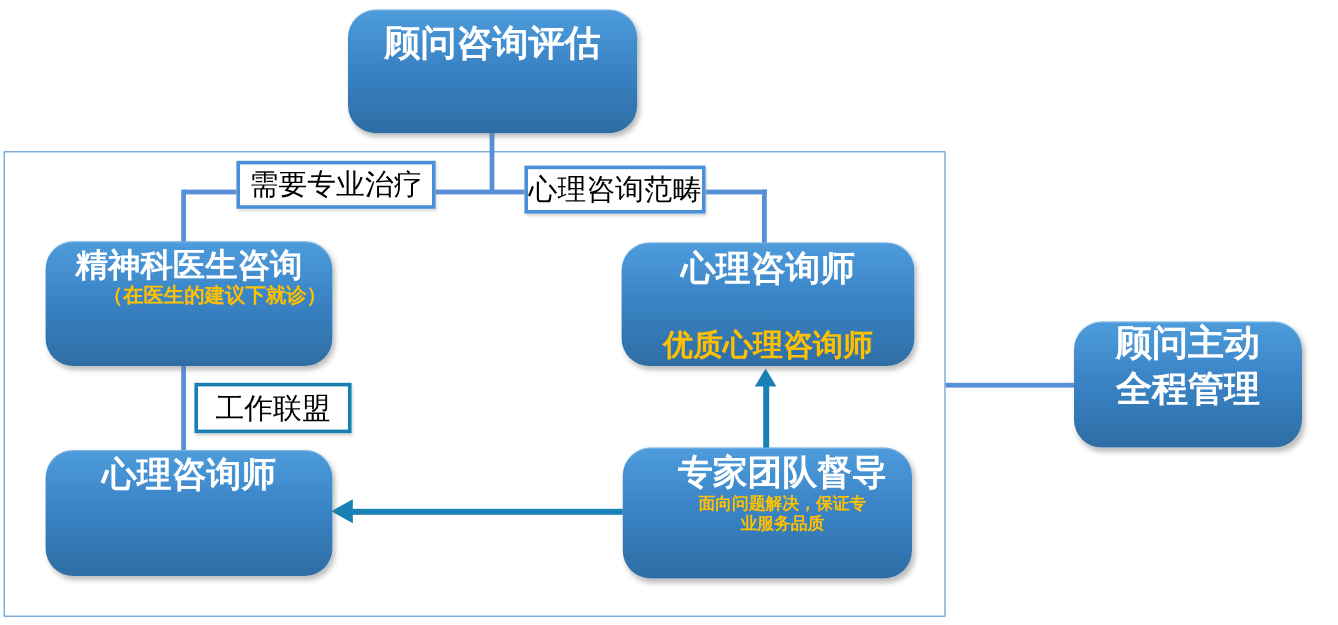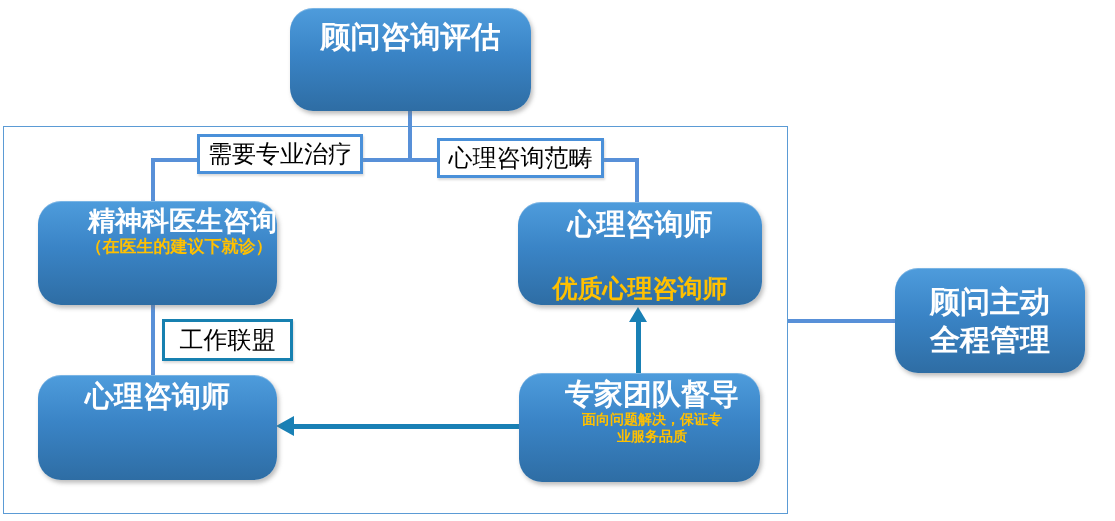--- a/index.html
+++ b/index.html
@@ -83,42 +83,42 @@
     border-top: 10px solid transparent;
     border-bottom: 10px solid transparent;
     border-right: 18px solid #1980B5;
   }
 
   
   .n-top        { left: 290px; top: 8px;   width: 241px; height: 103px; padding-top: 12px; }
   .n-top .title { font-size: 30px; }
 
   .n-psy        { left: 38px;  top: 201px; width: 239px; height: 104px; padding-top: 5px; }
-  .n-psy .title { font-size: 27px; text-align: right; }
+  .n-psy .title { font-size: 27px; }
   .n-psy .subtitle { font-size: 17px; padding-left: 43px; }
 
   .n-coun-r     { left: 518px; top: 202px; width: 244px; height: 103px; padding-top: 6px; }
   .n-coun-r .title { font-size: 29px; }
   .n-coun-r .subtitle { font-size: 25px; margin-top: 32px; }
 
   .n-coun-b     { left: 38px;  top: 375px; width: 239px; height: 105px; padding-top: 5px; }
   .n-coun-b .title { font-size: 29px; }
   .n-coun-b .subtitle { font-size: 19px; }
 
   .n-expert     { left: 519px; top: 373px; width: 241px; height: 109px; padding-top: 5px; padding-left: 25px; }
   .n-expert .title { font-size: 29px; }
   .n-expert .subtitle { font-size: 14px; }
 
   .n-manager    { left: 895px; top: 268px; width: 190px; height: 105px;
-                  display: flex; align-items: center; justify-content: center; }
+                  display: flex; align-items: flex-start; justify-content: center; }
   .n-manager .title { font-size: 30px; line-height: 1.25; }
 
   
   .t-need  { left: 197px; top: 134px; width: 166px; height: 40px; }
-  .t-scope { left: 437px; top: 138px; width: 167px; height: 40px; }
+  .t-scope { left: 437px; top: 138px; width: 151px; height: 40px; }
   .t-alli  { left: 162px; top: 319px; width: 131px; height: 42px; }
 
   
   .l-stem      { left: 408px; top: 111px; width: 4px;  height: 49px; }
   .l-branch    { left: 153px; top: 158px; width: 486px; height: 4px; }
   .l-drop-l    { left: 151px; top: 158px; width: 4px;  height: 45px; }
   .l-drop-r    { left: 635px; top: 158px; width: 4px;  height: 46px; }
   .l-alliance  { left: 151px; top: 305px; width: 4px;  height: 72px; }
   .l-manager   { left: 788px; top: 319px; width: 107px; height: 4px; }
 

